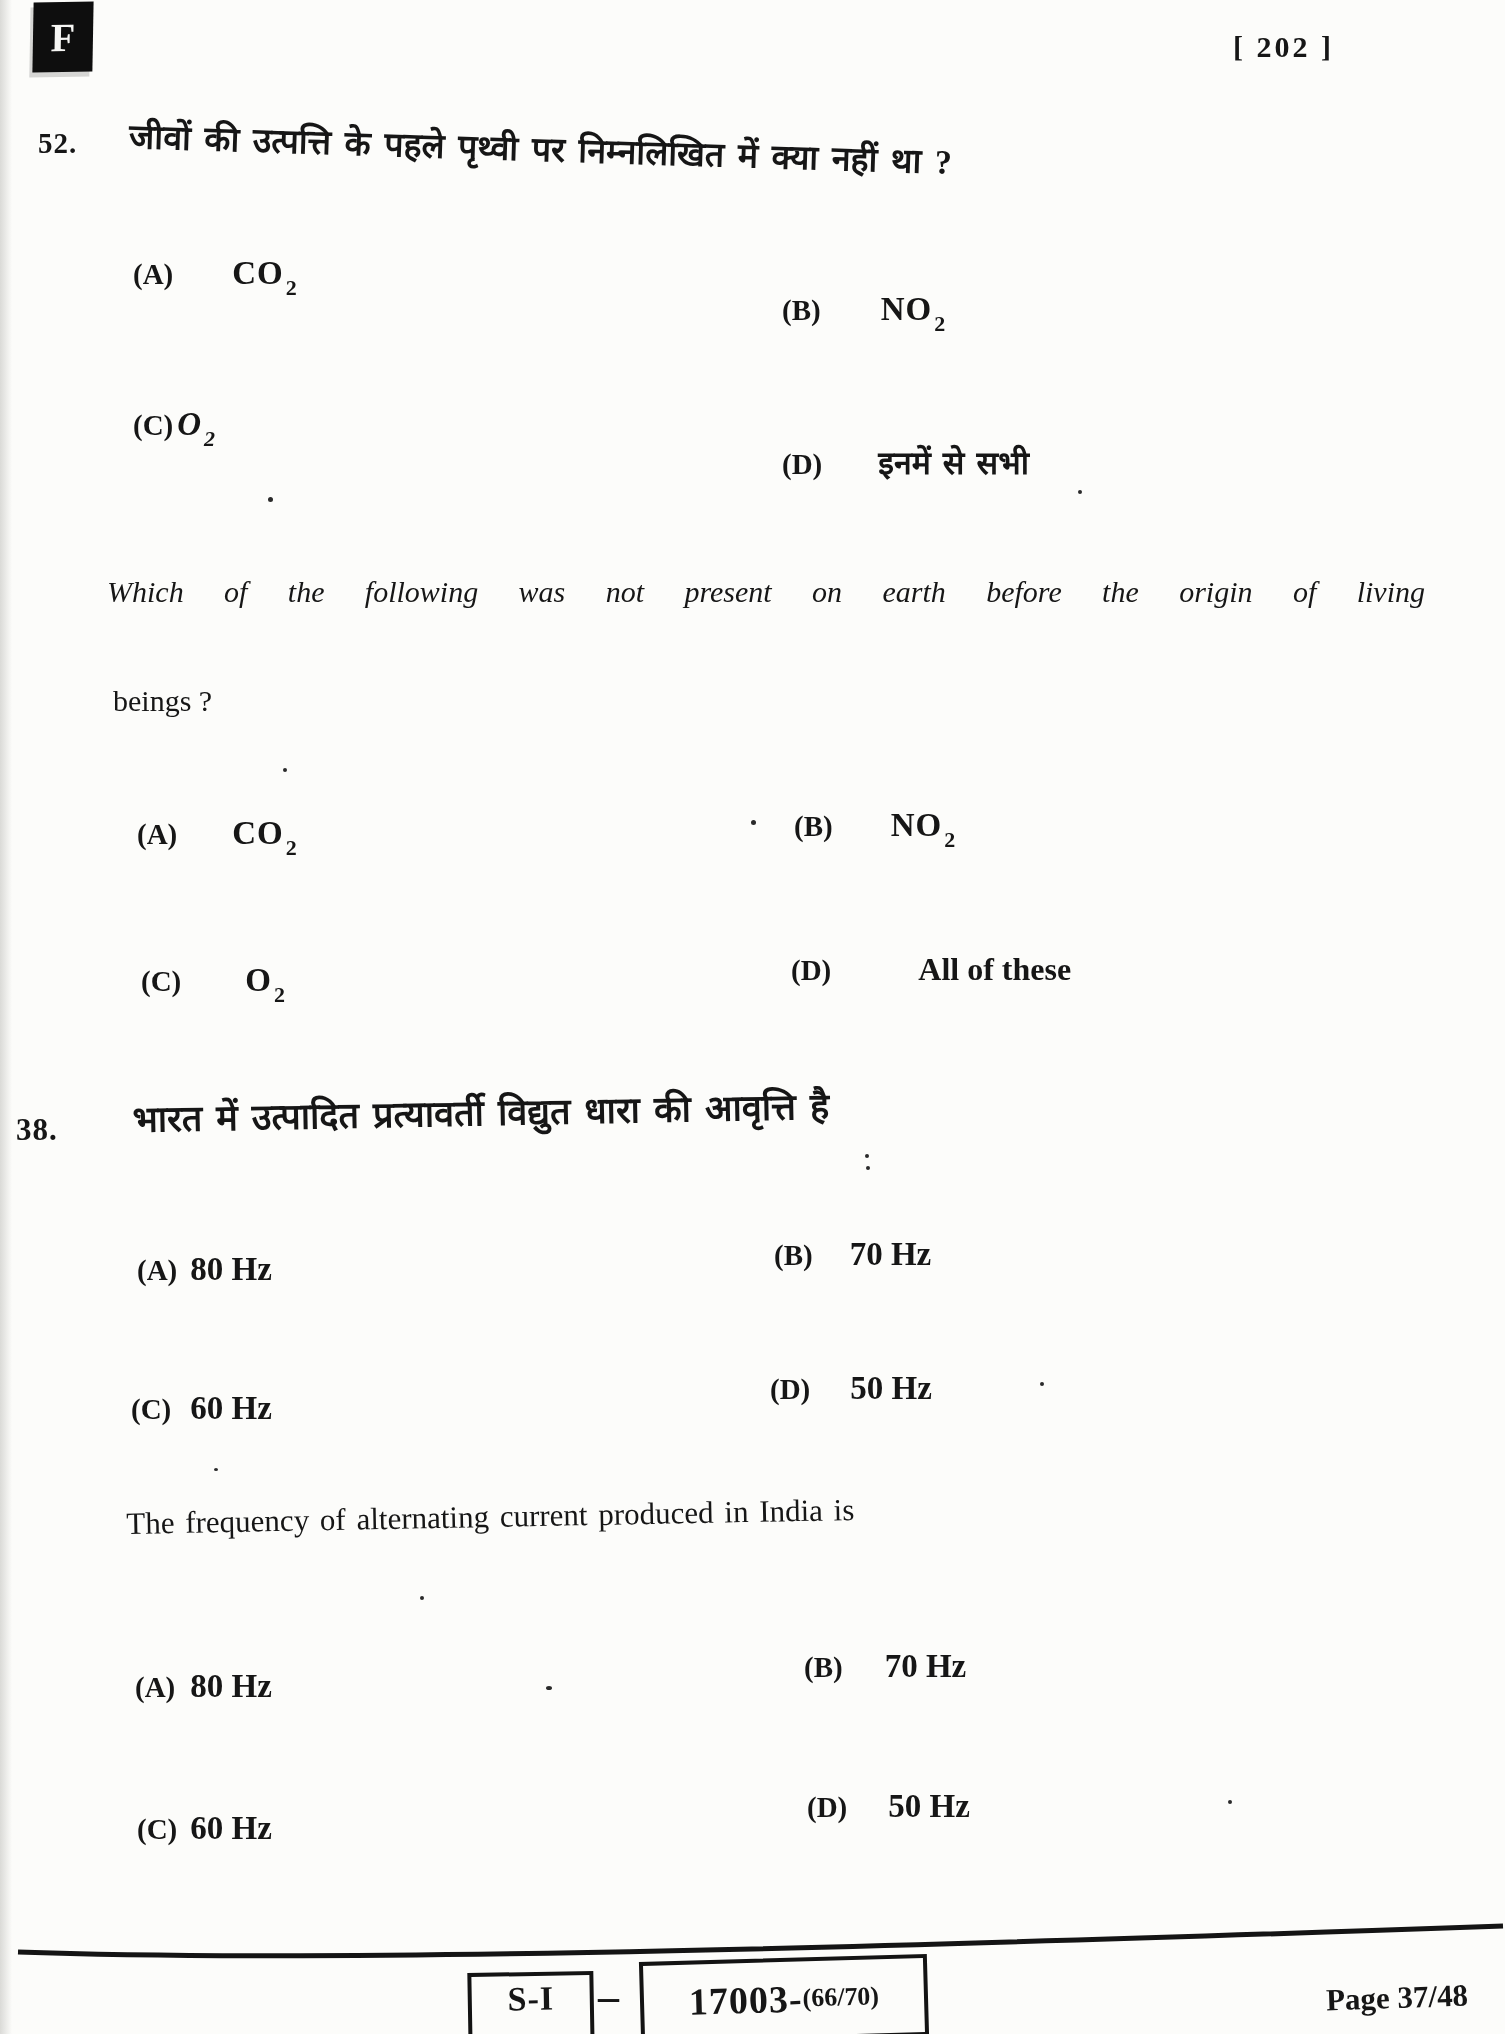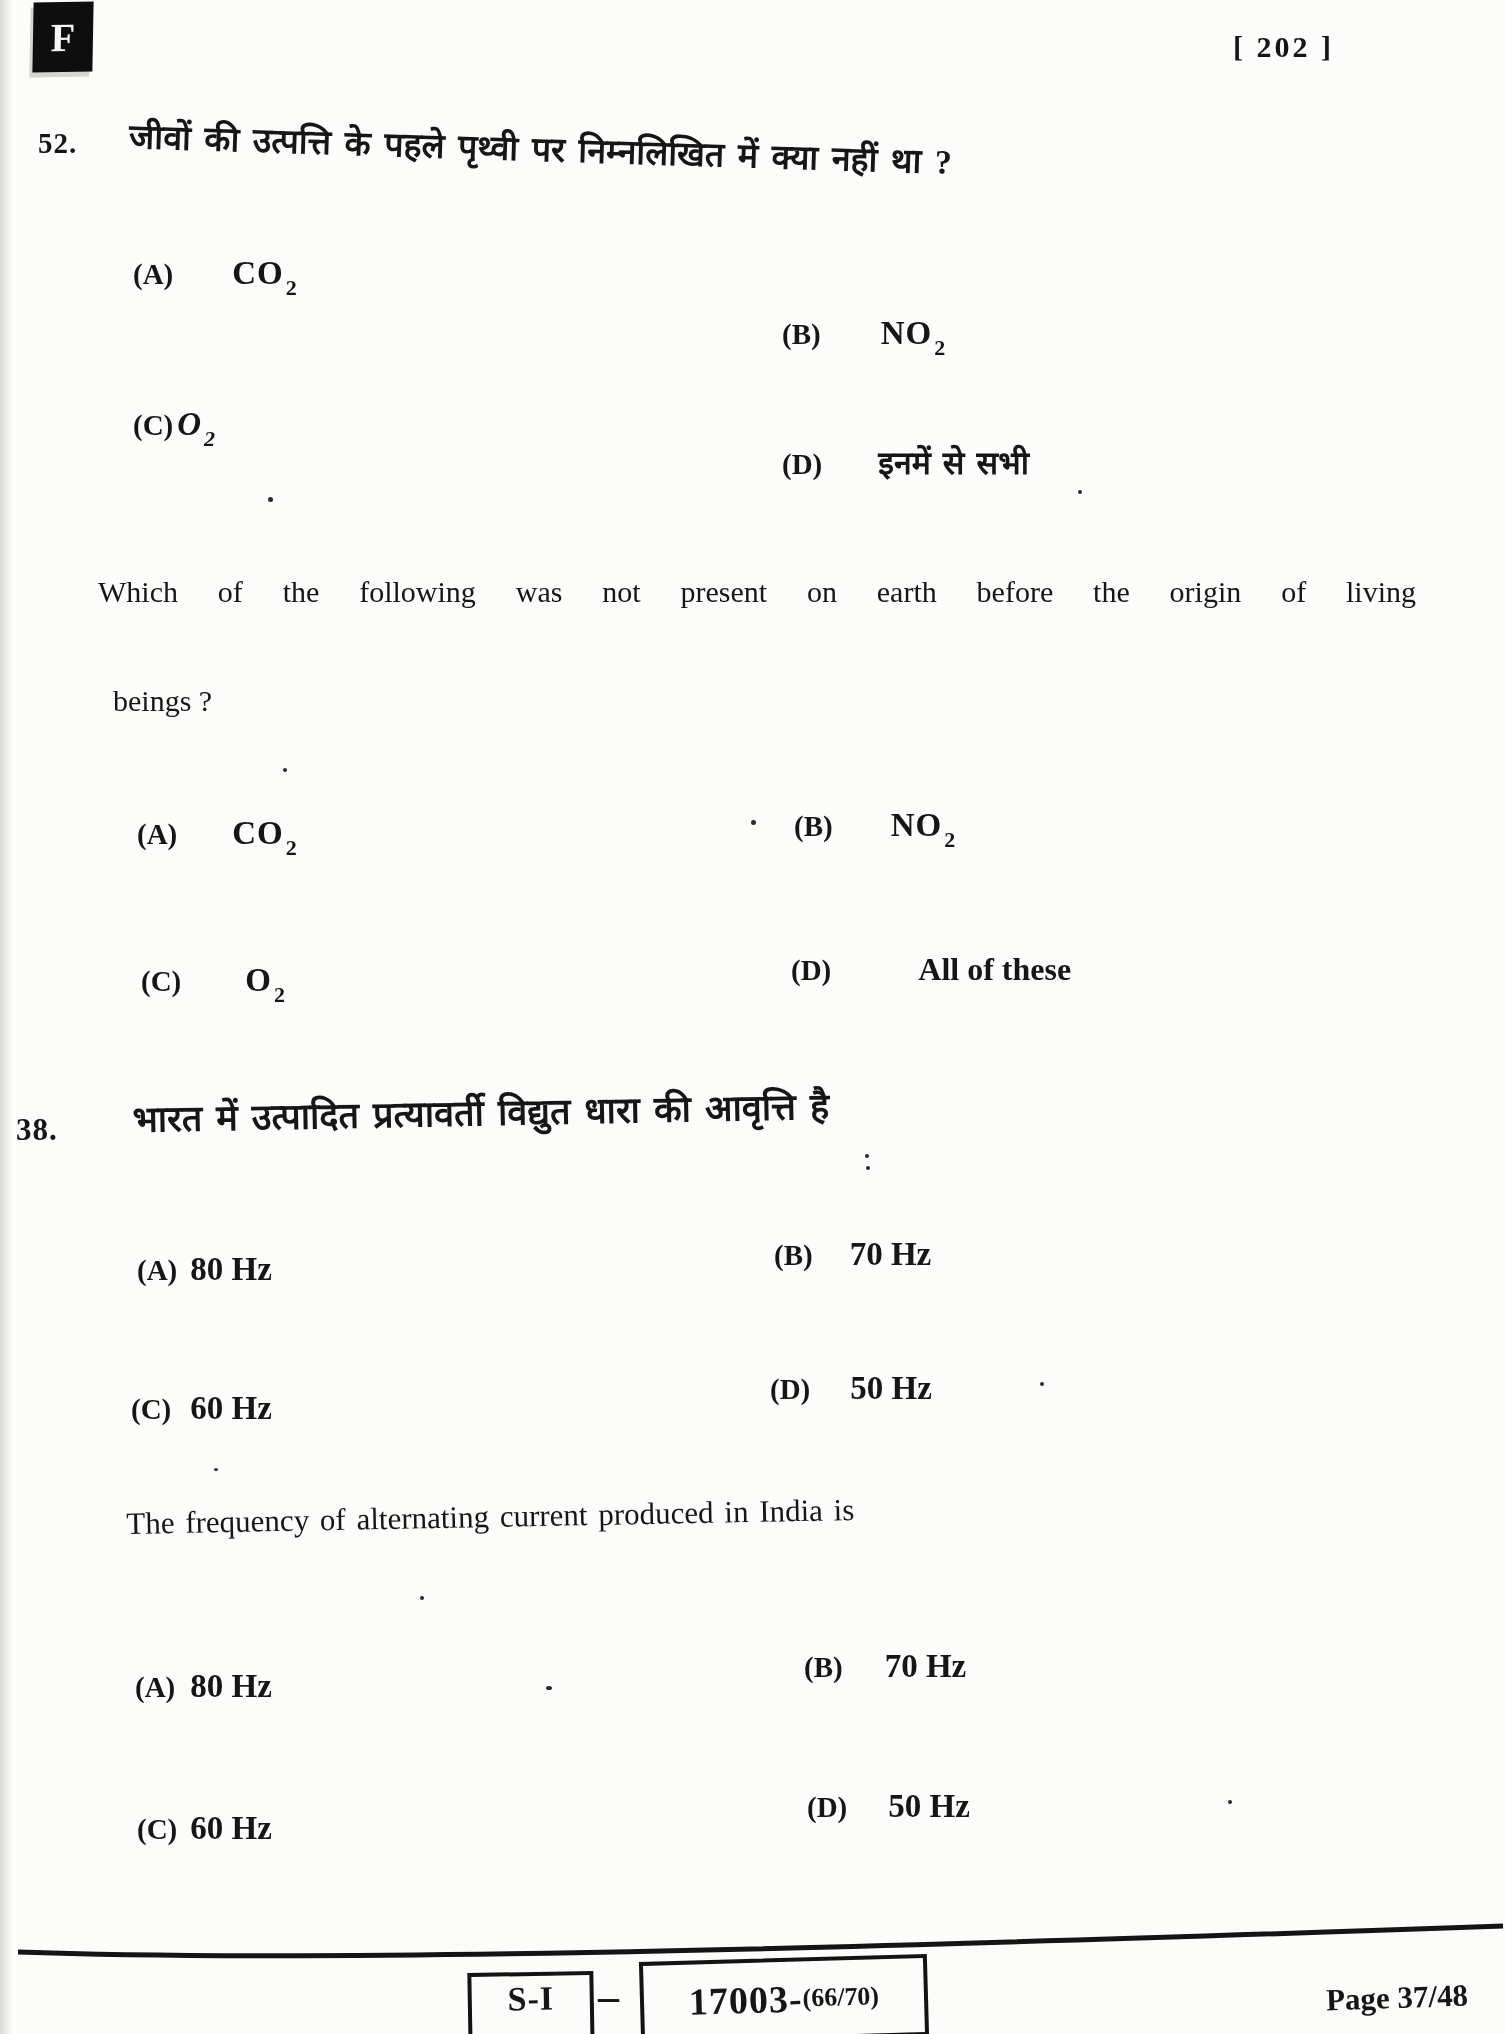--- a/index.html
+++ b/index.html
@@ -58,32 +58,32 @@
 
 <div class="abs qnum" style="left:38px;top:127px;">52.</div>
 <div class="abs hindi-line" style="left:130px;top:112px;transform:rotate(1.8deg);transform-origin:left top;">जीवों की उत्पत्ति के पहले पृथ्वी पर निम्नलिखित में क्या नहीं था ?</div>
 
 <div class="abs opt" style="left:133px;top:255px;">
   <span class="olabel">(A)</span>
   <span class="oval" style="margin-left:55px;"><span>CO</span><span class="subs">2</span></span>
 </div>
 <div class="abs opt" style="left:782px;top:291px;">
   <span class="olabel">(B)</span>
-  <span class="oval" style="margin-left:56px;margin-top:24px;"><span>NO</span><span class="subs">2</span></span>
+  <span class="oval" style="margin-left:56px;"><span>NO</span><span class="subs">2</span></span>
 </div>
 <div class="abs opt" style="left:133px;top:406px;">
   <span class="olabel">(C)</span>
   <span class="oval" style="font-style:italic;"><span>O</span><span class="subs">2</span></span>
 </div>
 <div class="abs opt" style="left:782px;top:440px;">
   <span class="olabel">(D)</span>
   <span class="oval-dev" style="margin-left:52px;">इनमें से सभी</span>
 </div>
 
-<div class="abs eng-line justify" style="left:98px;top:575px;width:1318px;">Which of the following was not present on earth before the origin of living</div>
+<div class="abs eng-line justify" style="left:107px;top:575px;width:1318px;font-style:italic;">Which of the following was not present on earth before the origin of living</div>
 <div class="abs eng-line" style="left:113px;top:684px;font-family:Liberation Serif, serif;">beings ?</div>
 
 <div class="abs opt" style="left:137px;top:815px;">
   <span class="olabel">(A)</span>
   <span class="oval" style="margin-left:51px;"><span>CO</span><span class="subs">2</span></span>
 </div>
 <div class="abs opt" style="left:794px;top:807px;">
   <span class="olabel">(B)</span>
   <span class="oval" style="margin-left:54px;"><span>NO</span><span class="subs">2</span></span>
 </div>

